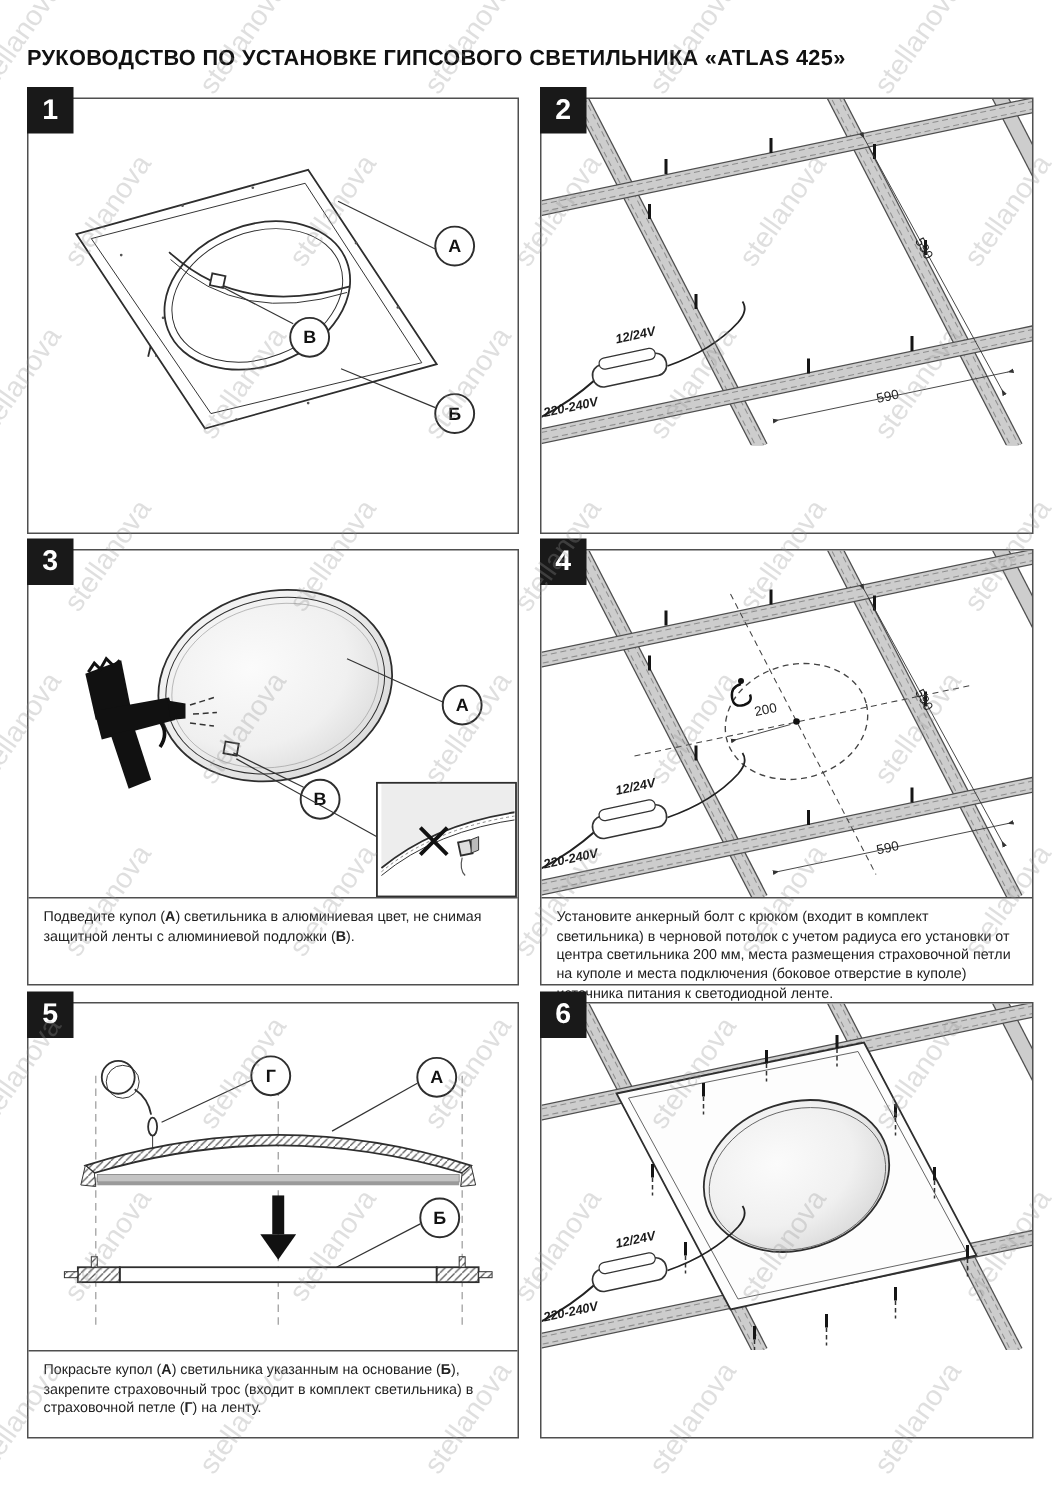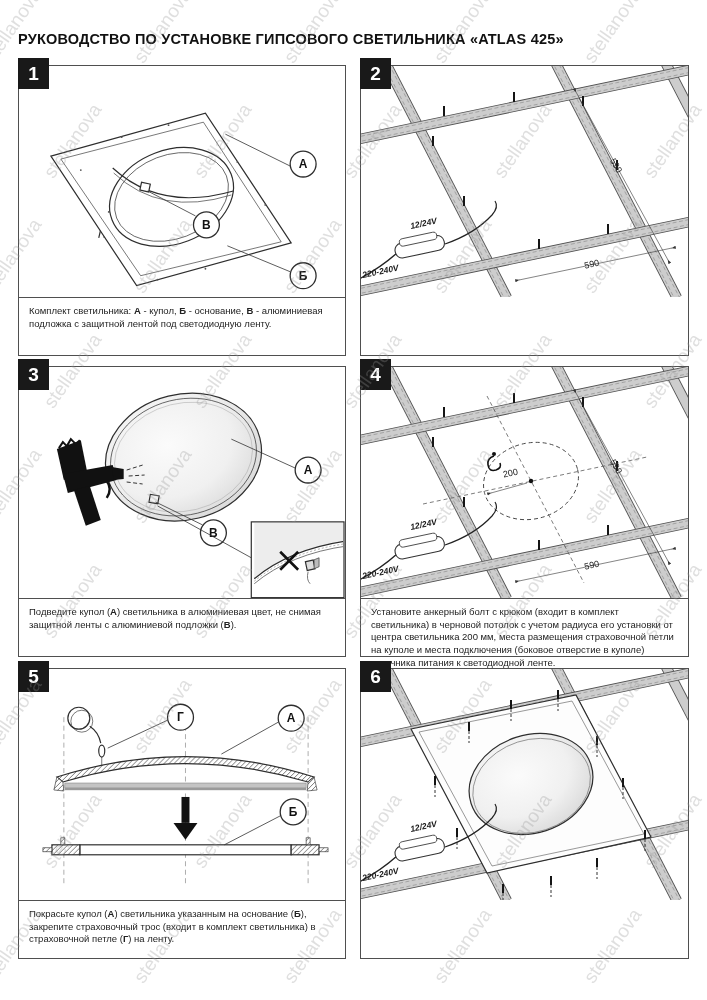--- a/index.html
+++ b/index.html
@@ -149,21 +149,20 @@
       <circle class="co" cx="285" cy="98" r="13"></circle>
       <text class="cot" x="285" y="102">А</text>
       <line class="ldr" x1="272" y1="206" x2="209" y2="180"></line>
       <circle class="co" cx="285" cy="210" r="13"></circle>
       <text class="cot" x="285" y="214">Б</text>
       <line class="ldr" x1="177" y1="150" x2="129" y2="125"></line>
       <circle class="co" cx="188" cy="159" r="13"></circle>
       <text class="cot" x="188" y="163">В</text>
     </svg>
   </div>
-  <div class="caption"><span>Комплект светильника: </span><b>А</b><span> - купол, </span><b>Б</b><span> - основание, </span><b>В</b><span> - алюминиевая подложка с защитной лентой под светодиодную ленту.</span></div>
 </div>
 
 <div class="panel" id="p2">
   <div class="numbox">2</div>
   <div class="diagram">
     <svg viewBox="0 0 327 231">
       <use href="#beams"></use>
       <use href="#screws24"></use>
       <line class="dim" x1="215" y1="26" x2="307" y2="194" marker-start="url(#arr)" marker-end="url(#arr)"></line>
       <text class="dimt" x="249" y="103" transform="rotate(61 249 103)" text-anchor="middle" dy="-4">590</text>

